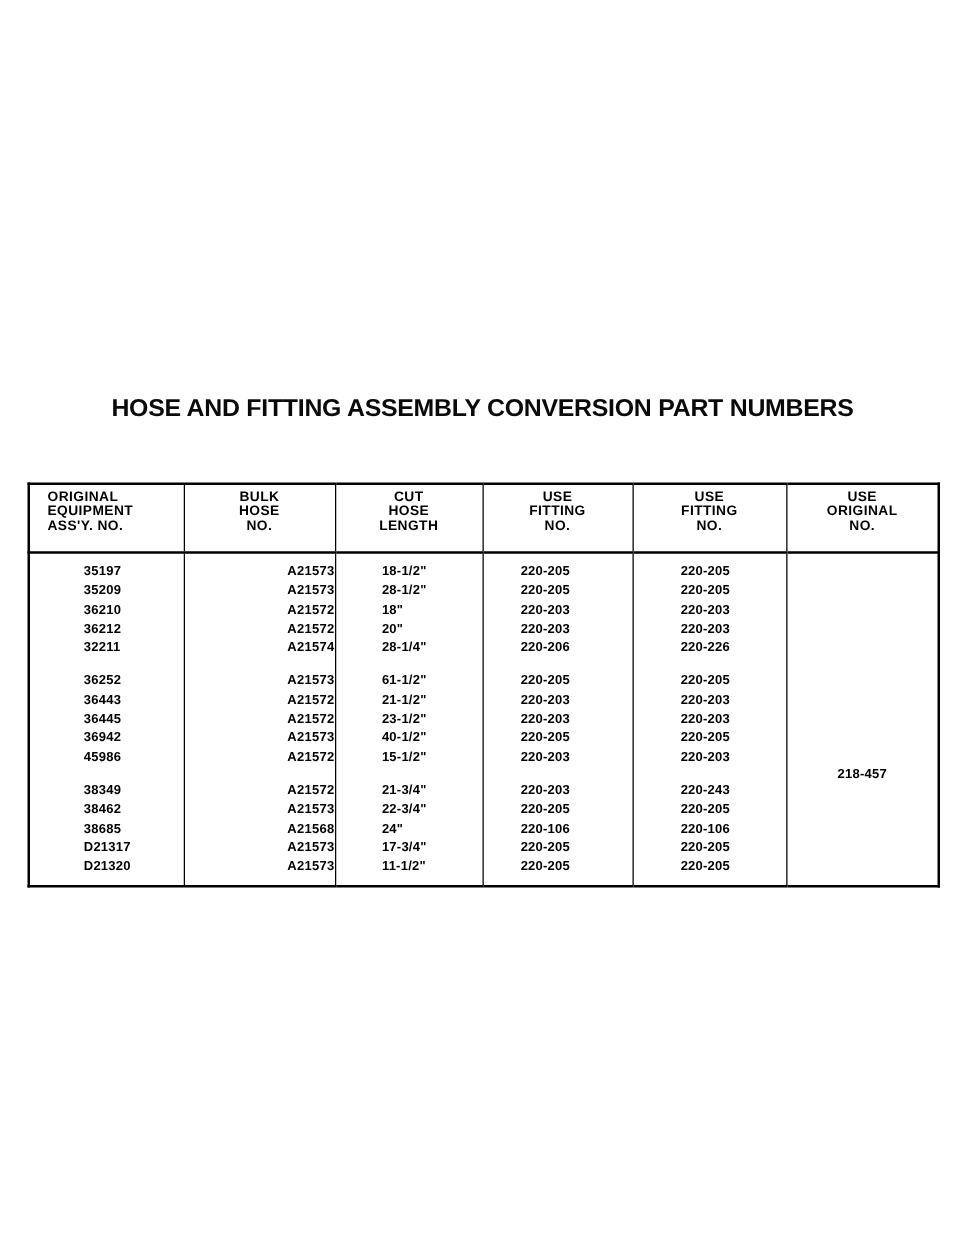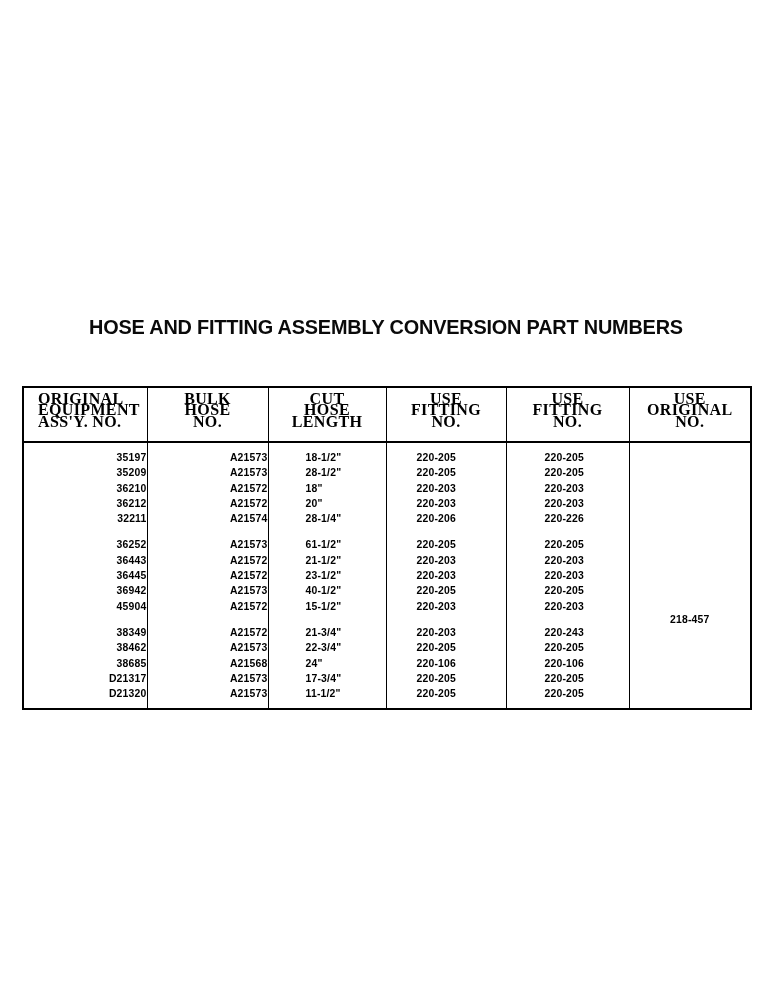--- a/index.html
+++ b/index.html
@@ -86,25 +86,24 @@
     padding: 0;
     vertical-align: top;
   }
 
   table.parts thead th {
     border-top: 2.4px solid #000;
     border-bottom: 2.2px solid #000;
     height: 48px;
     text-align: center;
     font-weight: bold;
-    font-size: 16px;
+    font-size: 11px;
     line-height: 11.4px;
     letter-spacing: 0.35px;
     padding-top: 5px;
-    font-family: Liberation Serif, serif;
   }
   table.parts thead th.first {
     text-align: left;
     padding-left: 14px;
   }
   table.parts thead th:first-child { border-left: 2.2px solid #000; }
   table.parts thead th:last-child  { border-right: 2.2px solid #000; }
 
   table.parts tbody td {
     font-weight: bold;
@@ -117,21 +116,21 @@
 
   .body-row td { border-bottom: none; }
   .body-row.last td { border-bottom: 2.4px solid #000; }
 
   .cellbox {
     padding-top: 7px;
     padding-bottom: 7px;
   }
   .grp-gap { height: 11px; }
 
-  .cell-col0 { text-align: right; padding-left: 43px; margin-left: 11px; }
+  .cell-col0 { text-align: left; padding-left: 43px; }
   .cell-col1 { text-align: right; padding-left: 38px; }
   .cell-col2 { text-align: left; padding-left: 37px; }
   .cell-col3 { text-align: left; padding-left: 30px; }
   .cell-col4 { text-align: left; padding-left: 38px; }
   .cell-col5 { text-align: center; }
 
   .line { display: block; white-space: pre; min-height: 15.3px; }
 
   .adapter-pad { height: 162px; }
   .adapter-val { text-align: center; display: block; }
@@ -200,21 +199,21 @@
               <span class="line">35197</span>
               <span class="line">35209</span>
               <span class="line">36210</span>
               <span class="line">36212</span>
               <span class="line">32211</span>
               <div class="grp-gap"></div>
               <span class="line">36252</span>
               <span class="line">36443</span>
               <span class="line">36445</span>
               <span class="line">36942</span>
-              <span class="line">45904</span>
+              <span class="line">45986</span>
               <div class="grp-gap"></div>
               <span class="line">38349</span>
               <span class="line">38462</span>
               <span class="line">38685</span>
               <span class="line">D21317</span>
               <span class="line">D21320</span>
             </div>
           </td>
 
           <td>

